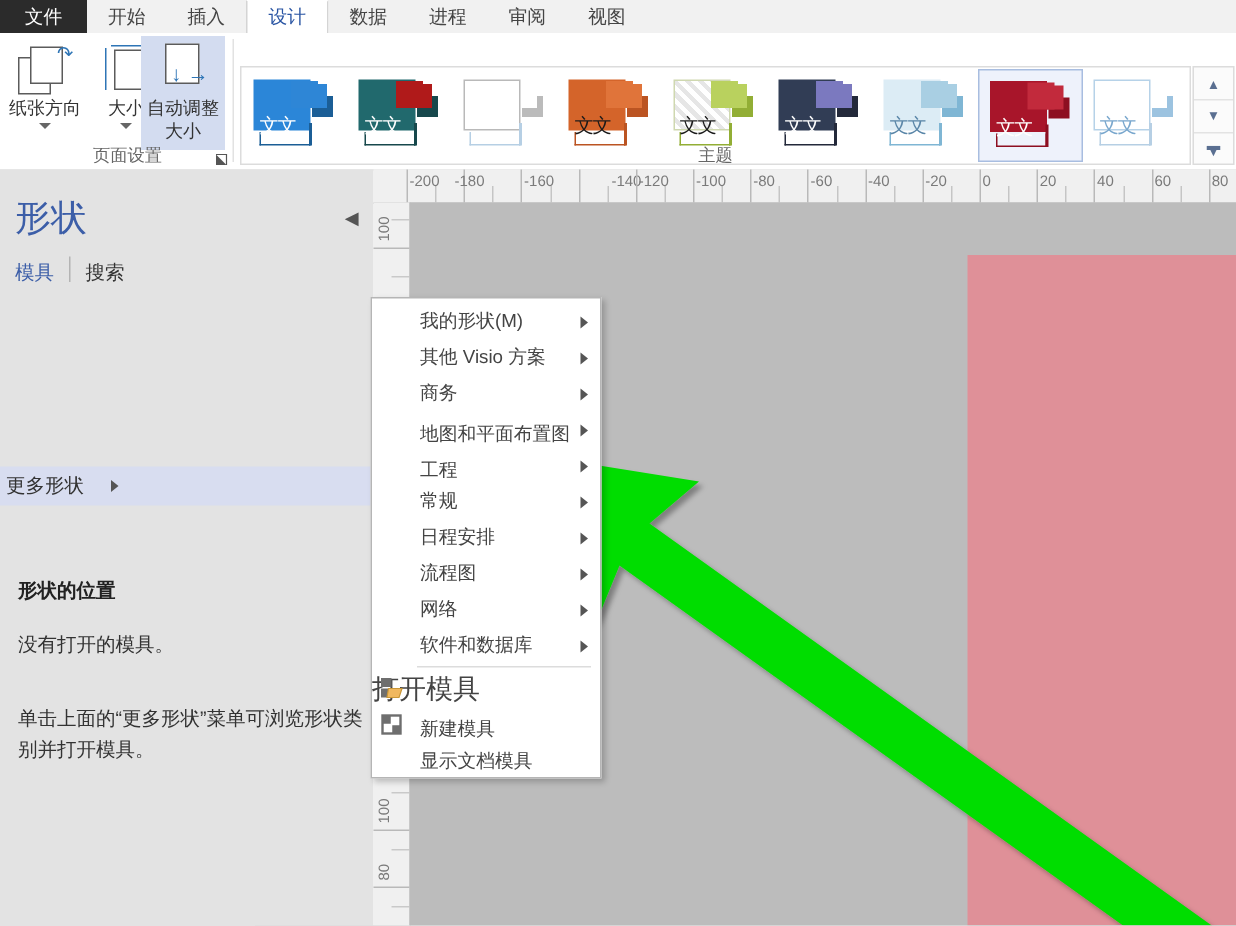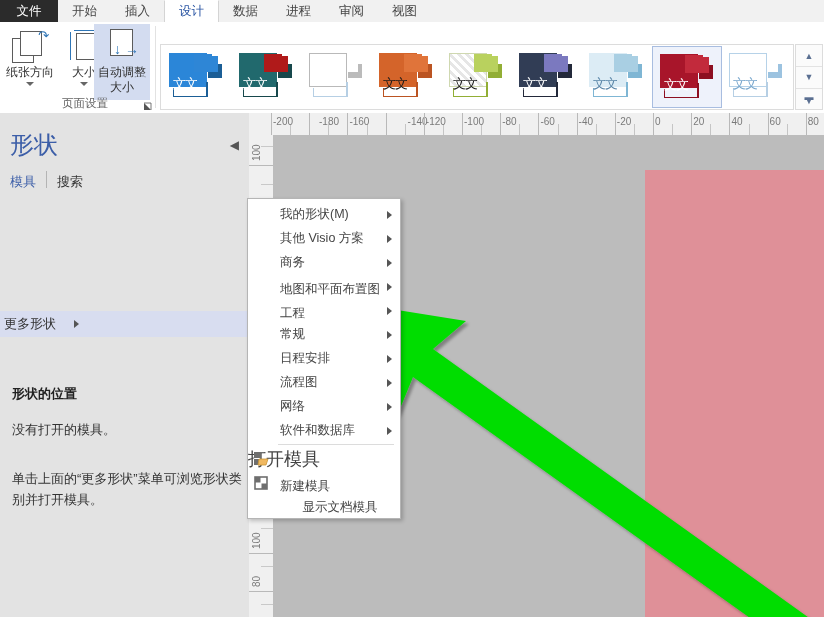--- a/index.html
+++ b/index.html
@@ -243,20 +243,21 @@
       </div>
     </div>
   <div id="galscroll">
       <div class="gsb" style="top: 0px;">▲</div>
       <div class="gsb" style="top: 21.3px;">▼</div>
       <div class="gsb" style="top: 42.6px;">
         <span style="line-height:4px">▬<br>▼</span>
       </div>
     </div>
 
+  <div class="grp-label" style="left:160px;width:634px;">主题</div>
 </div>
 
 <div id="shapes">
   <div id="shapes-title">形状</div>
   <div id="shapes-collapse">◀</div>
   <div class="slink" style="left:10px;">模具</div>
   <div id="slink-sep"></div>
   <div class="slink" style="left:57px;color:#333;">搜索</div>
 
   <div id="moreshapes">
@@ -273,21 +274,21 @@
   <svg width="24" height="22" viewBox="0 0 24 22">
       <path d="M4 12 H18 M11 6 V19" stroke="#8a8a8a" stroke-width="1"></path>
     </svg>
 </div>
 <div id="hruler">
     <div class="htick" style="left: 22px;"></div>
     <div class="hmid" style="left: 41.1px;"></div>
     <div class="hnum" style="left: 24px;">-200</div>
     <div class="htick" style="left: 60.2px;"></div>
     <div class="hmid" style="left: 79.3px;"></div>
-    <div class="hnum" style="left: 70px;">-180</div>
+    <div class="hnum" style="left: 54px;">-180</div>
     <div class="htick" style="left: 98.4px;"></div>
     <div class="hmid" style="left: 117.5px;"></div>
     <div class="hnum" style="left: 100.4px;">-160</div>
     <div class="htick" style="left: 136.6px;"></div>
     <div class="hmid" style="left: 155.7px;"></div>
     <div class="hnum" style="left: 138.6px; padding-left: 20px;">-140</div>
     <div class="htick" style="left: 174.8px;"></div>
     <div class="hmid" style="left: 193.9px;"></div>
     <div class="hnum" style="left: 176.8px;">-120</div>
     <div class="htick" style="left: 213px;"></div>
@@ -405,16 +406,16 @@
       <span style="font-size: 18px; color: rgb(68, 68, 68);">打开模具</span>
     </div>
     <div style="position: relative; height: 24px; display: flex; align-items: flex-end;">
       <span style="position: absolute; left: 5px; top: 4px; width: 17px; height: 16px;"><svg width="17" height="16" viewBox="0 0 17 16">
           <rect x="2" y="2" width="12" height="12" fill="none" stroke="#6e6e6e" stroke-width="1.6"></rect>
           <rect x="2" y="2" width="5.5" height="5.5" fill="#6e6e6e"></rect>
           <rect x="8.5" y="8.5" width="5.5" height="5.5" fill="#6e6e6e"></rect>
         </svg></span>
       <span style="margin-left: 32px; font-size: 12.5px; color: rgb(68, 68, 68);">新建模具</span>
     </div>
-    <div style="position: relative; height: 24px; display: flex; align-items: center; justify-content: center;">
+    <div style="position: relative; height: 24px; display: flex; align-items: center;">
       <span style="margin-left: 32px; font-size: 12.5px; color: rgb(68, 68, 68);">显示文档模具</span>
     </div>
   </div>
 
 </body></html>

